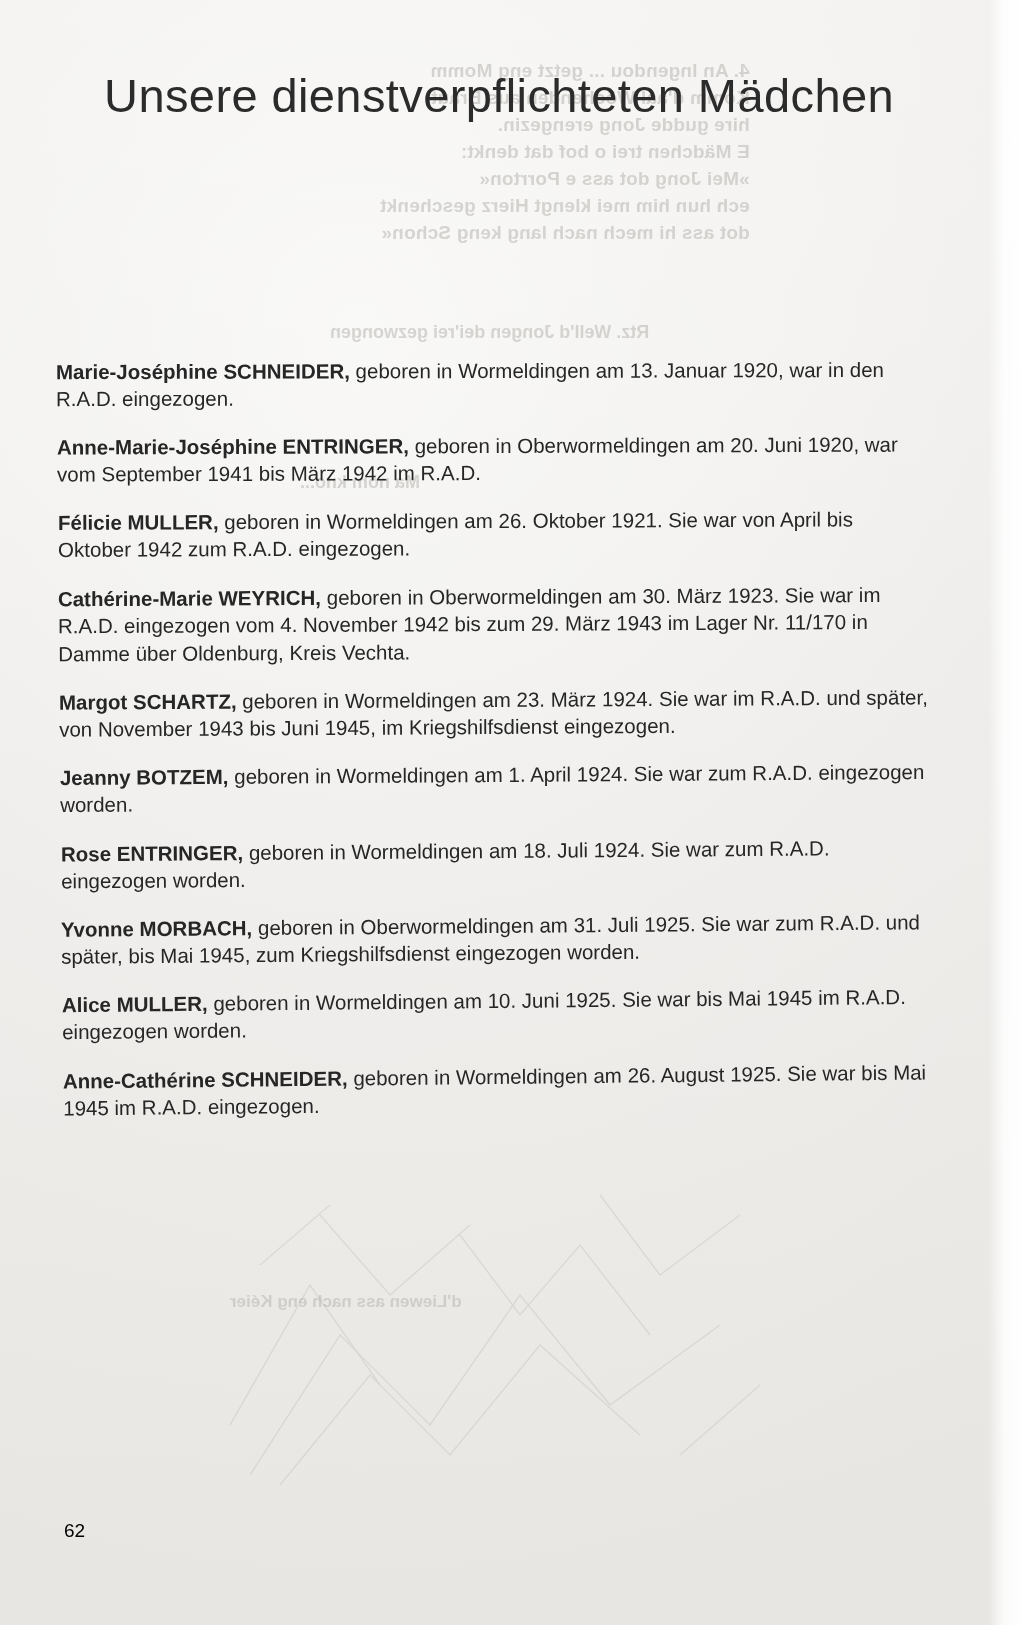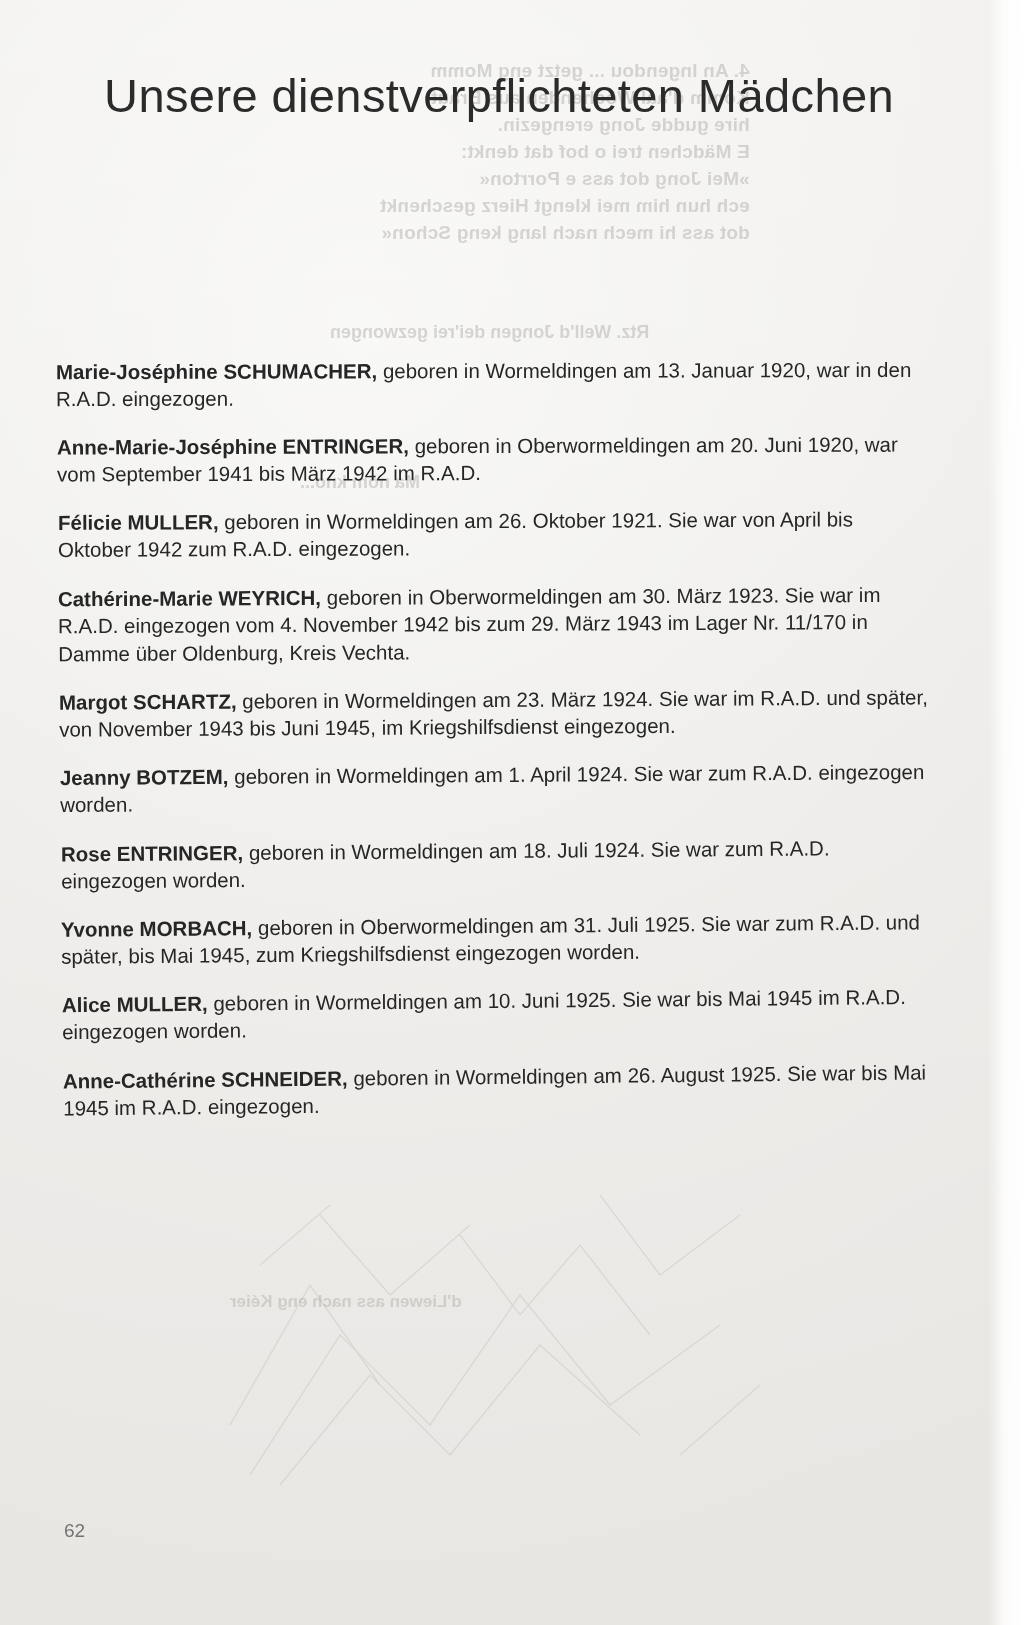--- a/index.html
+++ b/index.html
@@ -125,21 +125,21 @@
   .entry:nth-child(7)  { margin-left: 5px;  transform: rotate(-0.45deg); }
   .entry:nth-child(8)  { margin-left: 5px;  transform: rotate(-0.5deg); }
   .entry:nth-child(9)  { margin-left: 6px;  transform: rotate(-0.55deg); }
   .entry:nth-child(10) { margin-left: 7px;  transform: rotate(-0.6deg); }
 
   .page-number {
     position: absolute;
     left: 64px;
     top: 1520px;
     font-size: 19px;
-    color: #737373;
+    color: #000000;
   }
 </style>
 </head>
 <body>
 
 <div class="page">
   <div class="paper-tone"></div>
 
   <div class="bleed" id="bleed-top">4. An Ingendou ... getzt eng Momm
 Komm d'aal Wöchenden aus Braut
@@ -162,21 +162,21 @@
       <path d="M380 20 L440 100 L520 40"></path>
       <path d="M40 90 L110 30"></path>
       <path d="M460 280 L540 210"></path>
     </g>
   </svg>
 
   <div class="content">
     <h1 class="title">Unsere dienstverpflichteten Mädchen</h1>
 
     <div class="entries">
-      <p class="entry"><span class="person">Marie-Joséphine SCHUMACHER,</span><span> geboren in Wormeldingen am 13. Januar 1920, war in den R.A.D. eingezogen.</span></p>
+      <p class="entry"><span class="person">Marie-Joséphine SCHNEIDER,</span><span> geboren in Wormeldingen am 13. Januar 1920, war in den R.A.D. eingezogen.</span></p>
       <p class="entry"><span class="person">Anne-Marie-Joséphine ENTRINGER,</span><span> geboren in Oberwormeldingen am 20. Juni 1920, war vom September 1941 bis März 1942 im R.A.D.</span></p>
       <p class="entry"><span class="person">Félicie MULLER,</span><span> geboren in Wormeldingen am 26. Oktober 1921. Sie war von April bis Oktober 1942 zum R.A.D. eingezogen.</span></p>
       <p class="entry"><span class="person">Cathérine-Marie WEYRICH,</span><span> geboren in Oberwormeldingen am 30. März 1923. Sie war im R.A.D. eingezogen vom 4. November 1942 bis zum 29. März 1943 im Lager Nr. 11/170 in Damme über Oldenburg, Kreis Vechta.</span></p>
       <p class="entry"><span class="person">Margot SCHARTZ,</span><span> geboren in Wormeldingen am 23. März 1924. Sie war im R.A.D. und später, von November 1943 bis Juni 1945, im Kriegshilfsdienst eingezogen.</span></p>
       <p class="entry"><span class="person">Jeanny BOTZEM,</span><span> geboren in Wormeldingen am 1. April 1924. Sie war zum R.A.D. eingezogen worden.</span></p>
       <p class="entry"><span class="person">Rose ENTRINGER,</span><span> geboren in Wormeldingen am 18. Juli 1924. Sie war zum R.A.D. eingezogen worden.</span></p>
       <p class="entry"><span class="person">Yvonne MORBACH,</span><span> geboren in Oberwormeldingen am 31. Juli 1925. Sie war zum R.A.D. und später, bis Mai 1945, zum Kriegshilfsdienst eingezogen worden.</span></p>
       <p class="entry"><span class="person">Alice MULLER,</span><span> geboren in Wormeldingen am 10. Juni 1925. Sie war bis Mai 1945 im R.A.D. eingezogen worden.</span></p>
       <p class="entry"><span class="person">Anne-Cathérine SCHNEIDER,</span><span> geboren in Wormeldingen am 26. August 1925. Sie war bis Mai 1945 im R.A.D. eingezogen.</span></p>
     </div>

